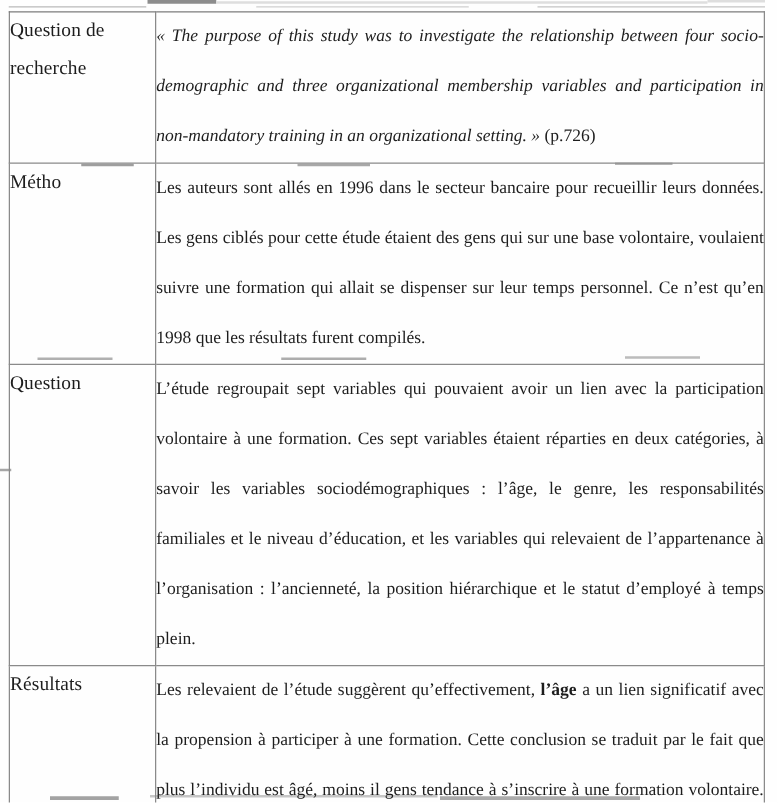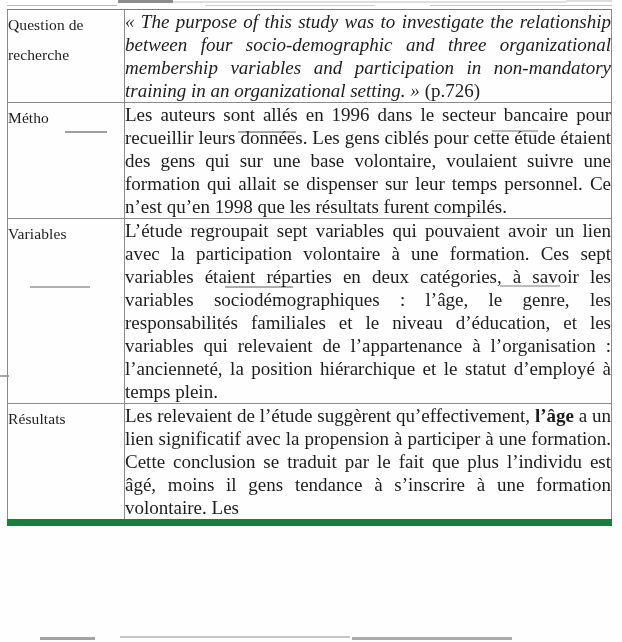--- a/index.html
+++ b/index.html
@@ -61,22 +61,22 @@
     padding: 5px 6px 10px 8px;
     font-size: 15.5px;
     line-height: 29.5px;
     letter-spacing: 0.1px;
     border-left: 1px solid #9a9a9a;
     border-right: 1px solid #8a8a8a;
   }
 
   td.cell-content {
     padding: 5px 9px 10px 10px;
-    font-size: 19px;
-    line-height: 23px;
+    font-size: 14px;
+    line-height: 40px;
     text-align: justify;
     text-justify: inter-word;
     hyphens: none;
     border-right: 1px solid #9a9a9a;
   }
 
   
   .quote-text {
     font-style: italic;
   }
@@ -137,21 +137,21 @@
         <td class="cell-label">
           <span class="label-text">Métho</span>
         </td>
         <td class="cell-content">
           <span>Les auteurs sont allés en 1996 dans le secteur bancaire pour recueillir leurs données. Les gens ciblés pour cette étude étaient des gens qui sur une base volontaire, voulaient suivre une formation qui allait se dispenser sur leur temps personnel. Ce n’est qu’en 1998 que les résultats furent compilés.</span>
         </td>
       </tr>
 
       <tr>
         <td class="cell-label">
-          <span class="label-text">Variables</span>
+          <span class="label-text">Question</span>
         </td>
         <td class="cell-content">
           <span>L’étude regroupait sept variables qui pouvaient avoir un lien avec la participation volontaire à une formation. Ces sept variables étaient réparties en deux catégories, à savoir les variables sociodémographiques : l’âge, le genre, les responsabilités familiales et le niveau d’éducation, et les variables qui relevaient de l’appartenance à l’organisation : l’ancienneté, la position hiérarchique et le statut d’employé à temps plein.</span>
         </td>
       </tr>
 
       <tr>
         <td class="cell-label">
           <span class="label-text">Résultats</span>
         </td>

